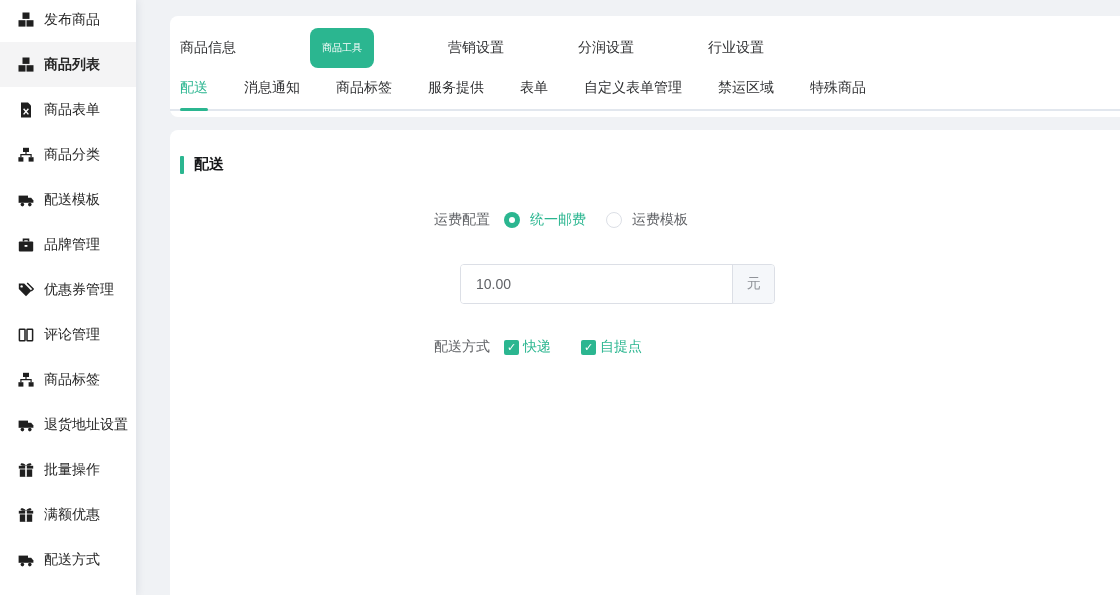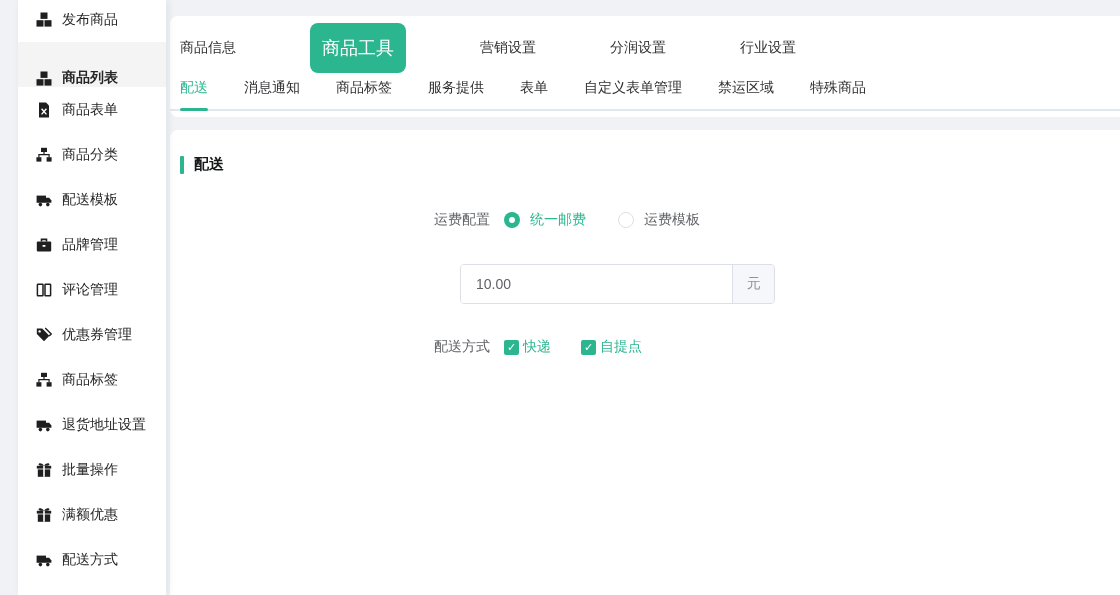--- a/index.html
+++ b/index.html
@@ -6,45 +6,45 @@
   html,body { width:1120px; height:595px; }
   body {
     font-family:"Liberation Sans", sans-serif;
     background:#f0f2f5;
     position:relative;
     overflow:hidden;
     color:#303133;
   }
   
   .sidebar {
-    position:absolute; left:18px; top:0; width:148px; height:595px;
+    position:absolute; left:0; top:0; width:136px; height:595px;
     background:#fff;
     box-shadow:2px 0 8px rgba(10,40,70,.08);
     z-index:2;
   }
   .side-list { margin-top:-3px; }
   .side-item {
     height:45px; display:flex; align-items:center; gap:10px;
     padding-left:18px; font-size:14px; color:#262626; cursor:pointer;
     white-space:nowrap;
   }
-  .side-item.active { background:#f4f4f5; font-weight:bold;align-items:flex-end; }
+  .side-item.active { background:#f4f4f5; font-weight:bold; }
   .side-item .icon { width:16px; height:16px; display:inline-flex; flex:0 0 16px; }
   .side-item .icon svg { width:16px; height:16px; fill:#1f1f1f; }
   
   .main { position:absolute; left:170px; top:0; right:0; bottom:0; }
   .tabs-card {
     margin-top:16px; background:#fff; border-radius:8px 0 0 8px;
     padding:10px 0 4px 0; height:101px;
   }
   .main-tabs { display:flex; align-items:center; gap:74px; padding-left:10px; height:44px; }
   .main-tab { font-size:14px; color:#303133; cursor:pointer; }
   .main-tab.active {
     background:var(--accent); color:#fff;
-    padding:13px 12px; border-radius:8px; font-size:18px;
+    padding:13px 12px; border-radius:8px; font-size:10px;
   }
   .sub-tabs {
     display:flex; gap:36px; padding:9px 0 0 10px;
     border-bottom:2px solid #e2e7ee;
   }
   .sub-tab {
     font-size:14px; color:#303133; padding-bottom:12px;
     position:relative; cursor:pointer; white-space:nowrap;
   }
   .sub-tab.active { color:var(--accent); }
@@ -60,21 +60,21 @@
     padding-top:25px; margin-left:10px;
     display:flex; align-items:center; gap:10px;
     font-size:15px; font-weight:bold; color:#17181a;
   }
   .section-bar { width:4px; height:18px; background:var(--accent); border-radius:1px; }
   
   .form { margin-top:37px; font-size:14px; }
   .form-row { display:flex; align-items:center;padding-left:44px; }
   .form-label { width:276px; text-align:right; color:#606266; flex:0 0 276px; }
   .form-content { margin-left:14px; display:flex; align-items:center; }
-  .radio-group { display:flex; align-items:center; gap:32px; }
+  .radio-group { display:flex; align-items:center; gap:20px; }
   .radio { display:flex; align-items:center; gap:10px; cursor:pointer; }
   .radio-dot {
     width:16px; height:16px; border-radius:50%;
     background:var(--accent); position:relative; flex:0 0 16px;
   }
   .radio-dot::after {
     content:""; position:absolute; left:5px; top:5px;
     width:6px; height:6px; border-radius:50%; background:#fff;
   }
   .radio-dot.off { background:#fff; border:1px solid #dcdfe6; }
@@ -200,32 +200,32 @@
       <span class="icon">
           <svg>
             <use href="#i-briefcase"></use>
           </svg>
         </span>
       <span>品牌管理</span>
     </div>
     <div class="side-item">
       <span class="icon">
           <svg>
+            <use href="#i-tag"></use>
+          </svg>
+        </span>
+      <span>优惠券管理</span>
+    </div>
+    <div class="side-item">
+      <span class="icon">
+          <svg>
             <use href="#i-columns"></use>
           </svg>
         </span>
       <span>评论管理</span>
-    </div>
-    <div class="side-item">
-      <span class="icon">
-          <svg>
-            <use href="#i-tag"></use>
-          </svg>
-        </span>
-      <span>优惠券管理</span>
     </div>
     <div class="side-item">
       <span class="icon">
           <svg>
             <use href="#i-sitemap"></use>
           </svg>
         </span>
       <span>商品标签</span>
     </div>
     <div class="side-item">

